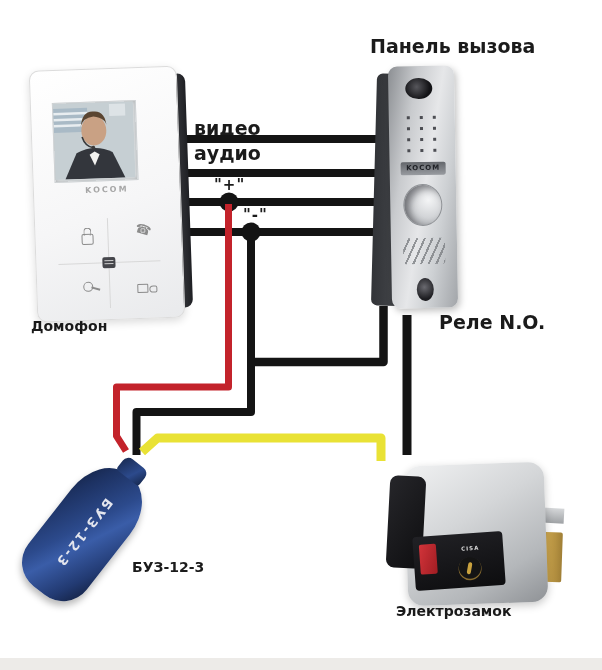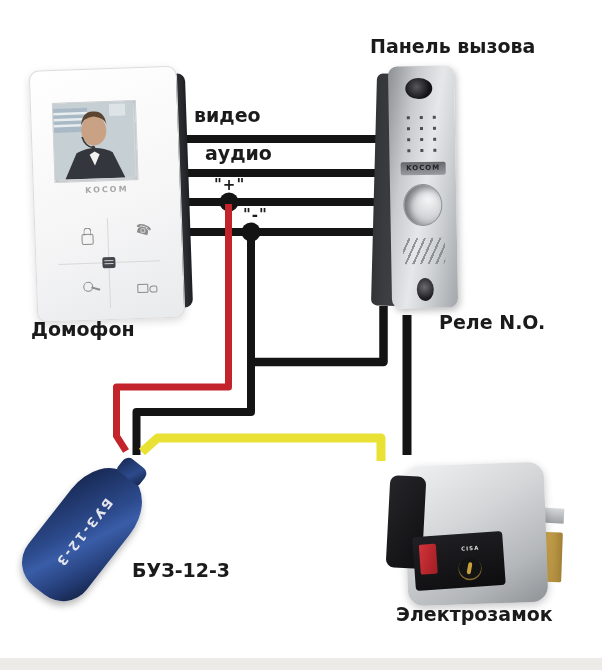--- a/index.html
+++ b/index.html
@@ -6,21 +6,21 @@
   body{
     width:602px;height:670px;overflow:hidden;position:relative;
     background:#ffffff;
     font-family:"DejaVu Sans","Liberation Sans",sans-serif;
   }
   .abs{position:absolute;}
   .lbl{
     position:absolute;color:#1b1b1b;font-weight:bold;white-space:nowrap;
     line-height:1.1;
   }
-  .lbl-lg{font-size:19px;}
+  .lbl-lg{font-size:14px;}
   .lbl-md{font-size:19px;}
   .lbl-sm{font-size:15px;letter-spacing:1px;}
 
   
   #wires{position:absolute;left:0;top:0;z-index:2;}
   #wires path{fill:none;}
 
   
   .monitor{left:33px;top:68px;width:156px;height:250px;transform:rotate(-2deg);z-index:3;}
   .monitor-side{position:absolute;right:0;top:8px;width:18px;height:234px;border-radius:8px;
@@ -118,22 +118,22 @@
   <path d="M186,232 H376" stroke-width="8" stroke="#141414"></path>
   <circle cx="229" cy="202" r="9.5" fill="#141414"></circle>
   <circle cx="251" cy="232" r="9.5" fill="#141414"></circle>
   <path d="M228.5,204 V387 H116.5 V436 L126,451" stroke-width="7" stroke-linejoin="round" stroke="#c3232b"></path>
   <path d="M251,234 V412 H136.5 V455" stroke-width="8" stroke-linejoin="round" stroke="#141414"></path>
   <path d="M383.5,306 V362 H251" stroke-width="8.5" stroke-linejoin="round" stroke="#141414"></path>
   <path d="M407,315 V455" stroke-width="9" stroke="#141414"></path>
   <path d="M142,452 L157.5,438 H381 V461" stroke-width="9" stroke-linejoin="round" stroke="#e9e235"></path>
 </svg>
 
-<div class="lbl lbl-md" style="left:194px;top:105px;">видео</div>
-<div class="lbl lbl-md" style="left:194px;top:143px;margin-left:11px;">аудио</div>
+<div class="lbl lbl-md" style="left:194px;top:118px;">видео</div>
+<div class="lbl lbl-md" style="left:194px;top:143px;">аудио</div>
 <div class="lbl lbl-sm" style="left:214px;top:177px;">"+"</div>
 <div class="lbl lbl-sm" style="left:243px;top:207px;">"-"</div>
 
 <div class="abs monitor">
   <div class="monitor-side"></div>
   <div class="monitor-face">
     <div class="screen">
       <svg width="80" height="76" viewBox="0 0 80 76">
         <rect x="0" y="0" width="80" height="76" fill="#c6cfd3"></rect>
         <rect x="0" y="5" width="34" height="24" fill="#a9bac6"></rect>

